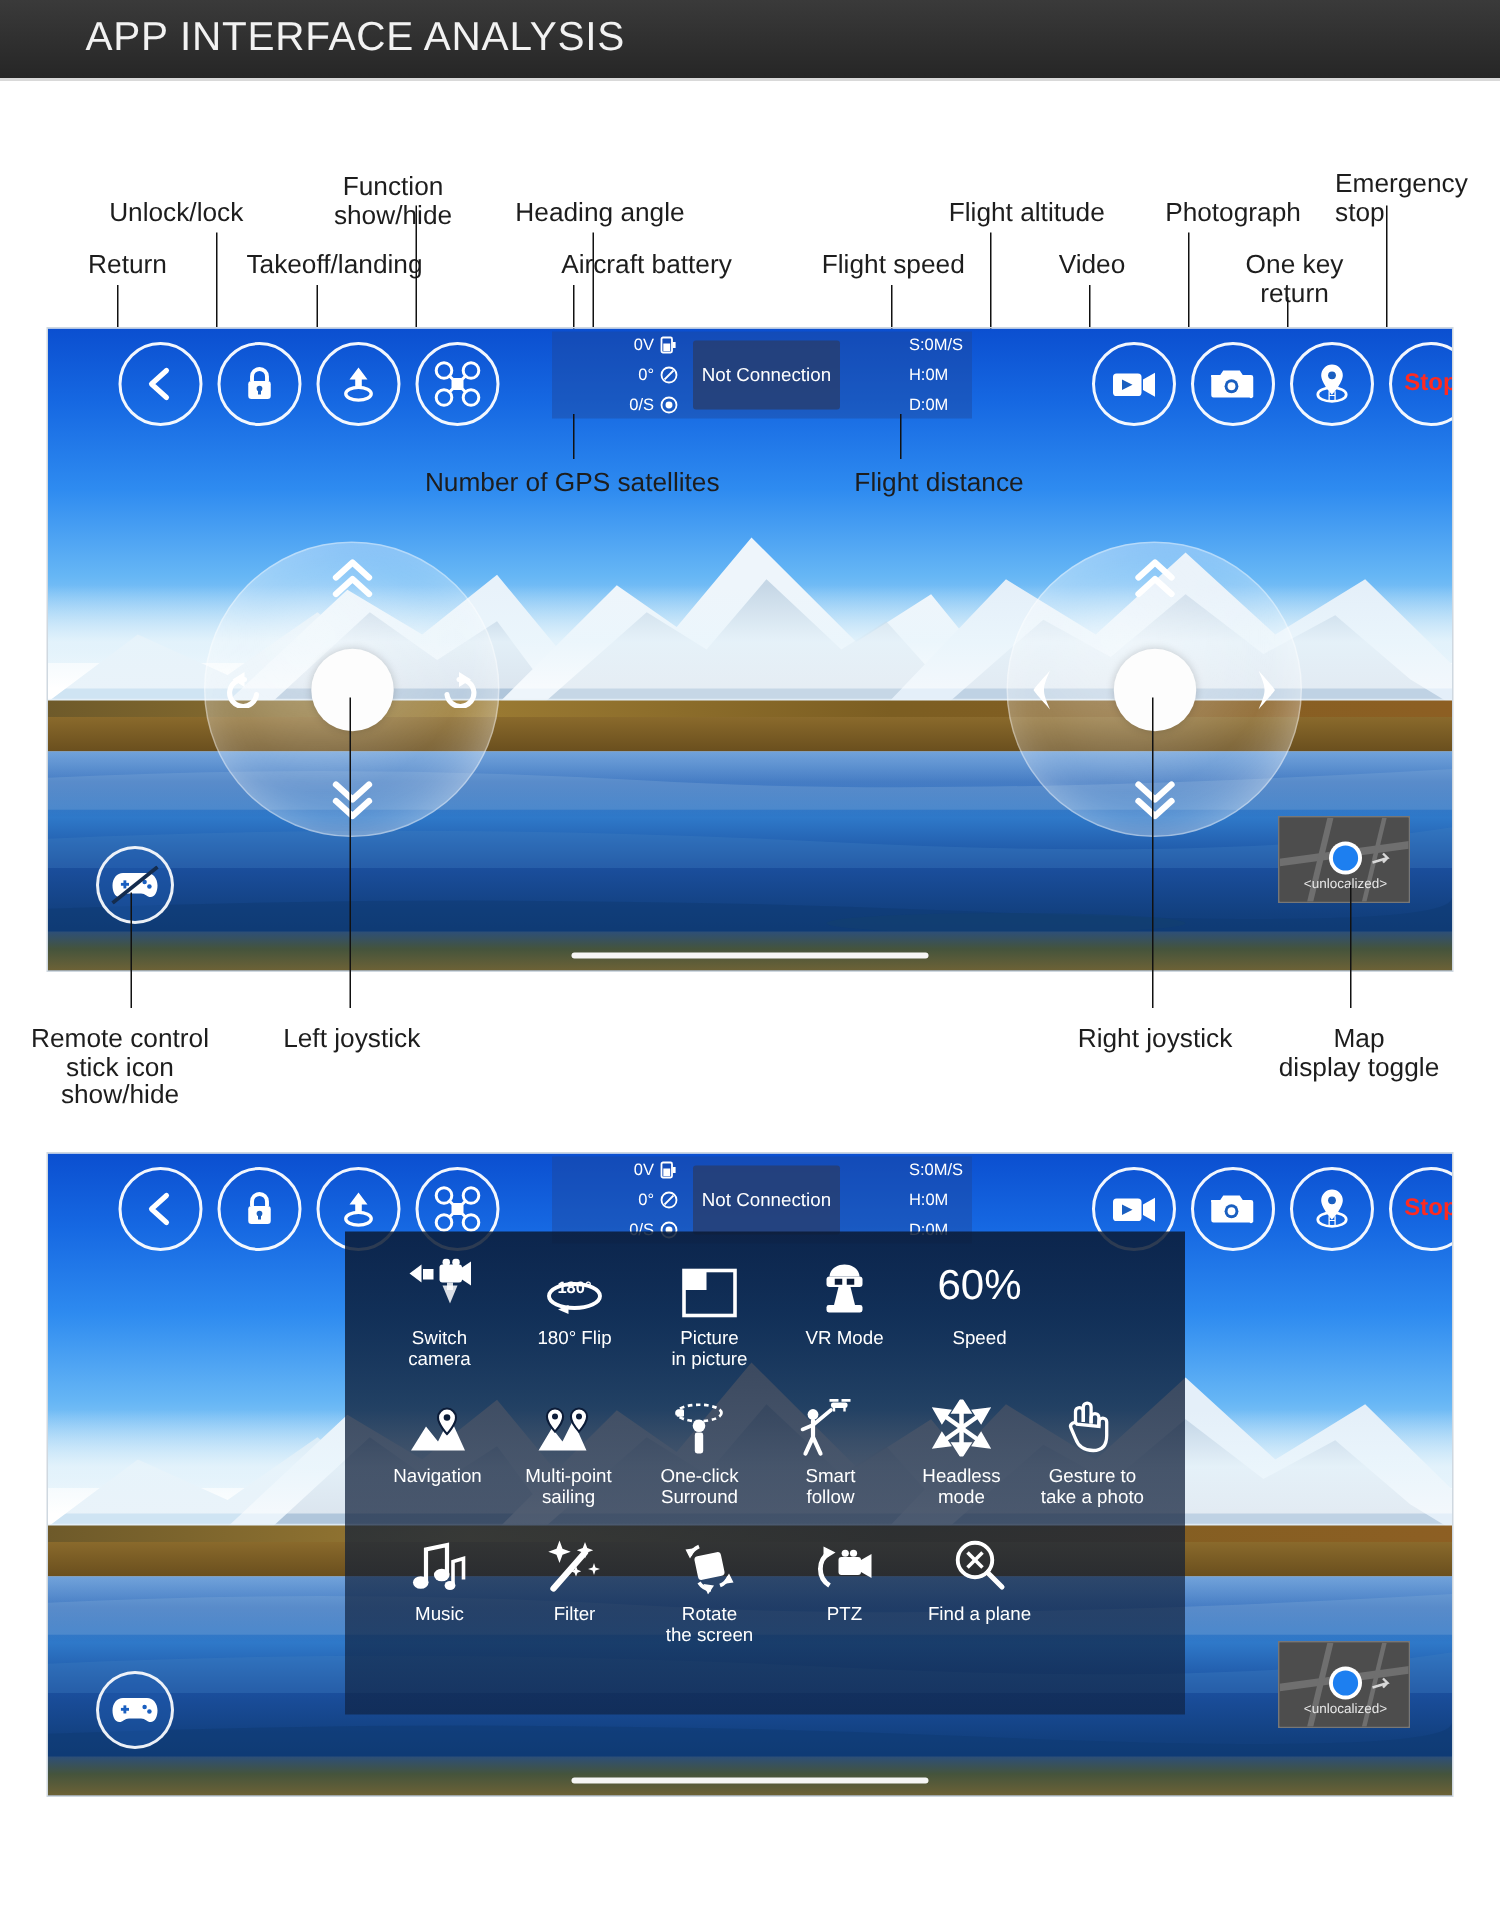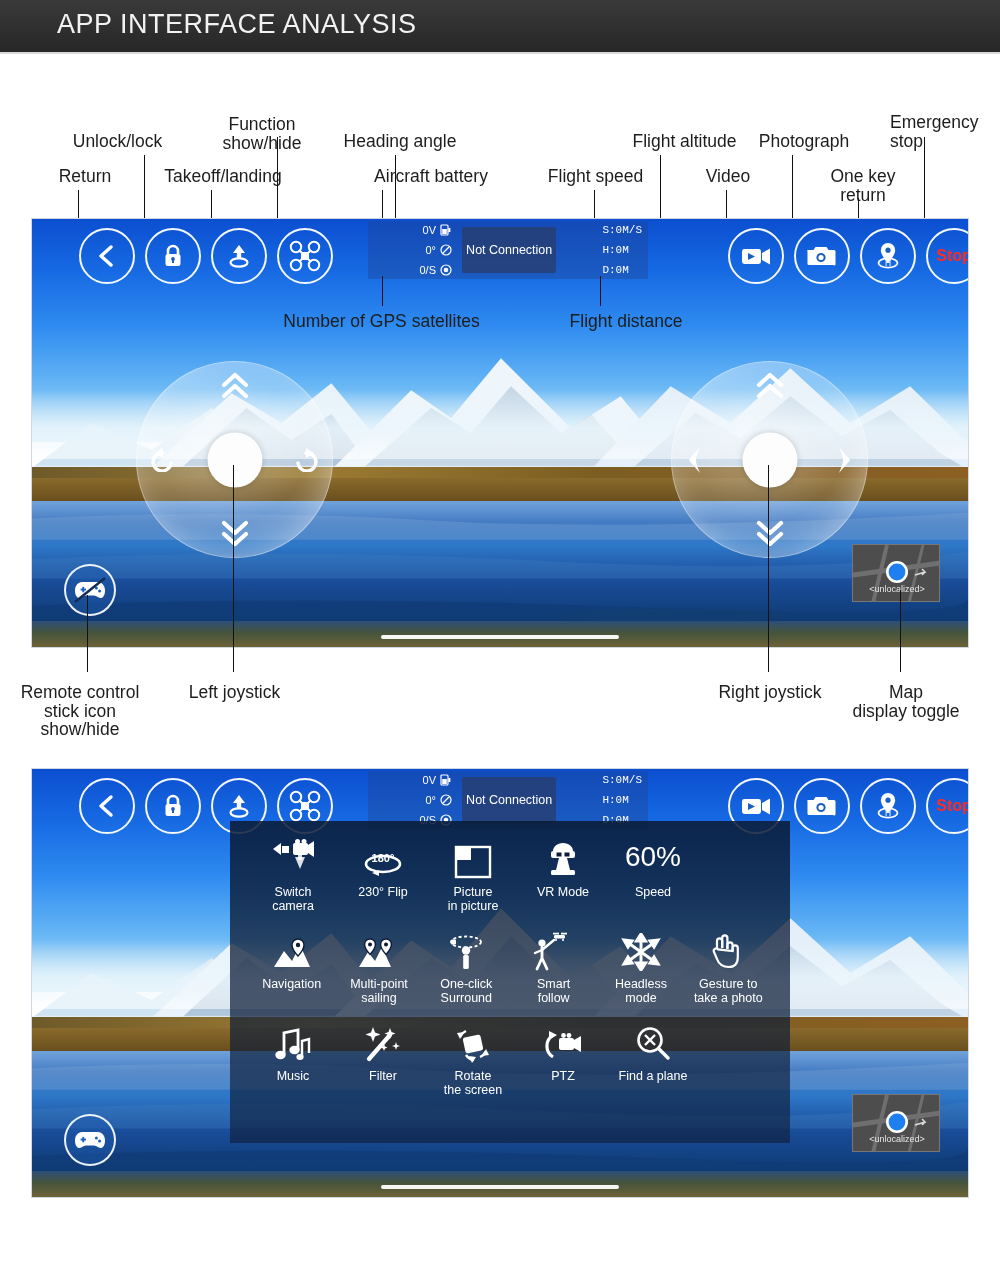--- a/index.html
+++ b/index.html
@@ -81,21 +81,21 @@
     font-family: "Liberation Sans", sans-serif;
   }
   .stat-col { display: flex; flex-direction: column; justify-content: space-between; padding: 3px 6px; margin-left: 36px; }
   .stat-row { display: flex; align-items: center; gap: 4px; color: #fff; font-size: 11px; white-space: nowrap; }
   .stat-row .val { min-width: 26px; text-align: right; }
   .stat-mid {
     flex: 1; display: flex; align-items: center; justify-content: center;
     background: rgba(40,60,105,.75); color: #fff; font-size: 12.5px;
     margin: 6px 4px; border-radius: 2px; white-space: nowrap;
   }
-  .stat-right { align-items: flex-start; font-family: Liberation Mono, monospace; }
+  .stat-right { align-items: flex-start; }
 
   
   .joy {
     position: absolute; border-radius: 50%;
     background: radial-gradient(circle at 38% 32%, rgba(255,255,255,.40), rgba(255,255,255,.13) 58%, rgba(255,255,255,.22) 78%, rgba(255,255,255,.05) 100%);
     border: 1.5px solid rgba(255,255,255,.45);
     box-shadow: inset 0 0 28px rgba(255,255,255,.30);
   }
   .joy .knob {
     position: absolute; left: 50%; top: 50%; transform: translate(-50%,-50%);
@@ -148,21 +148,21 @@
 <div class="callout" style="left:45px; top:167px; width:80px;">Return</div>
 <div class="callout" style="left:55px; top:132px; width:125px;">Unlock/lock</div>
 <div class="callout" style="left:143px; top:167px; width:160px;">Takeoff/landing</div>
 <div class="callout" style="left:198px; top:115px; width:128px;">Function
 show/hide</div>
 <div class="callout" style="left:330px; top:132px; width:140px;">Heading angle</div>
 <div class="callout" style="left:355px; top:167px; width:152px;">Aircraft battery</div>
 <div class="callout" style="left:533px; top:167px; width:125px;">Flight speed</div>
 <div class="callout" style="left:612px; top:132px; width:145px;">Flight altitude</div>
 <div class="callout" style="left:694px; top:167px; width:68px;">Video</div>
-<div class="callout" style="left:744px; top:132px; width:120px;">Photograph</div>
+<div class="callout" style="left:762px; top:132px; width:120px;">Photograph</div>
 <div class="callout" style="left:807px; top:167px; width:112px;">One key
 return</div>
 <div class="callout" style="left:890px; top:113px; width:112px; text-align:left;">Emergency
 stop</div>
 
 <div class="leader" style="left:78px;  top:190px; height:28px;"></div>
 <div class="leader" style="left:144px; top:155px; height:63px;"></div>
 <div class="leader" style="left:211px; top:190px; height:28px;"></div>
 <div class="leader" style="left:277px; top:137px; height:81px;"></div>
 <div class="leader" style="left:395px; top:155px; height:63px;"></div>
@@ -515,21 +515,21 @@
 camera</div>
         </div>
         <div class="menu-cell">
           <div class="menu-ico">
               <svg width="44" height="30" viewBox="0 0 44 30">
             <ellipse cx="22" cy="15" rx="17" ry="8" fill="none" stroke="#fff" stroke-width="2.6"></ellipse>
             <polygon points="18,21 18,27 11,24" fill="#fff"></polygon>
             <text x="22" y="13" text-anchor="middle" font-size="11" font-weight="bold" font-family="Liberation Sans, sans-serif" fill="#fff">180°</text>
           </svg>
             </div>
-          <div class="menu-lab">230° Flip</div>
+          <div class="menu-lab">180° Flip</div>
         </div>
         <div class="menu-cell">
           <div class="menu-ico">
               <svg width="38" height="34" viewBox="0 0 38 34">
             <rect x="2" y="2" width="34" height="30" fill="none" stroke="#fff" stroke-width="2.4"></rect>
             <rect x="2" y="2" width="15" height="13" fill="#fff"></rect>
           </svg>
             </div>
           <div class="menu-lab">Picture
 in picture</div>

